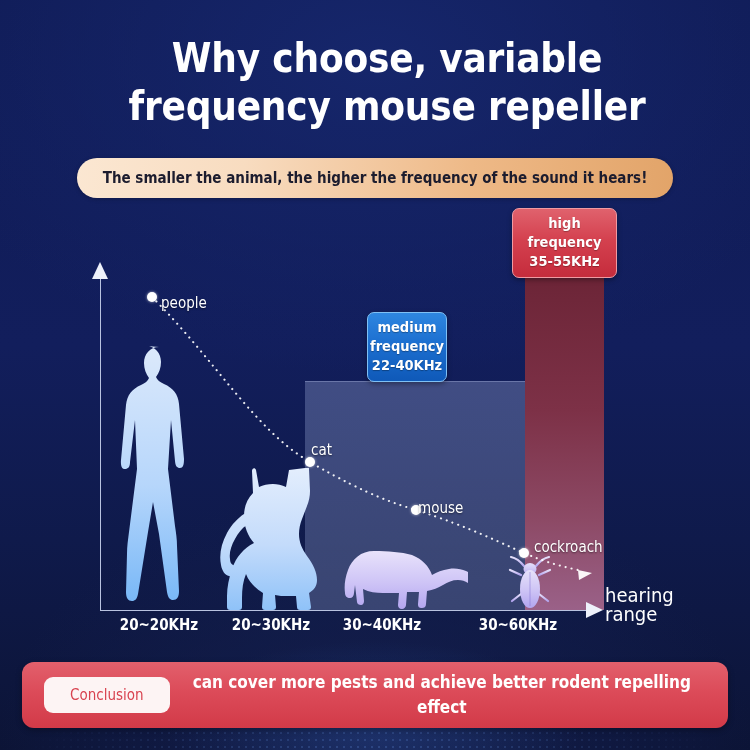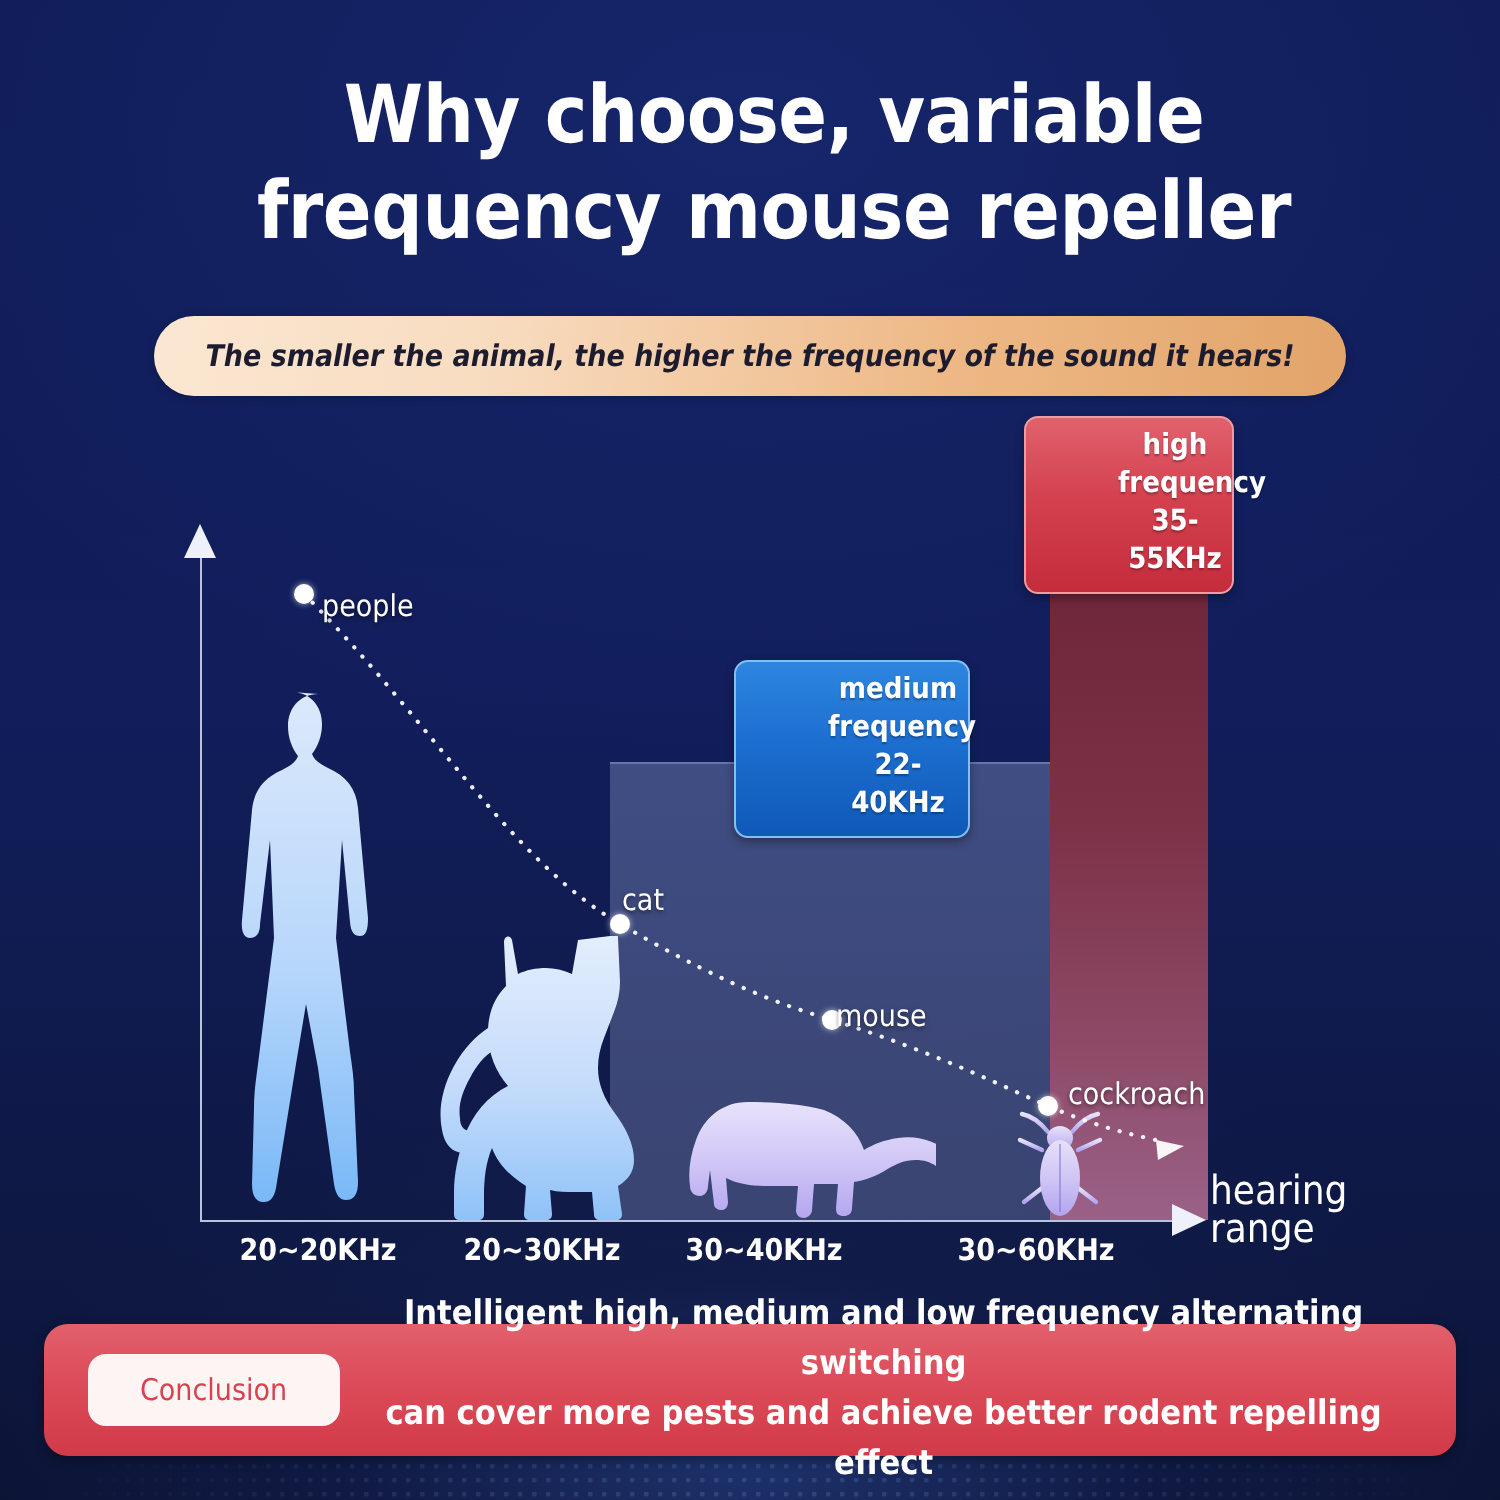--- a/index.html
+++ b/index.html
@@ -53,21 +53,20 @@
     border-radius:20px;
     background:linear-gradient(95deg,#fbe7d2 0%, #f8dcc0 28%, #eeb987 66%, #e2a469 100%);
     box-shadow:0 1px 4px rgba(0,0,0,.25);
     display:flex; align-items:center; justify-content:center;
   }
   #subtitle-pill span {
     color:#1c1c2e; font-size:15px; font-weight:bold;
     font-family:"DejaVu Sans Condensed","Liberation Sans", sans-serif;
     font-stretch:condensed;
     white-space:nowrap;
-    font-style:italic;
   }
 
   
   #chart { position:absolute; left:0; top:0; width:750px; height:660px; }
 
   .bar { position:absolute; }
   #bar-medium {
     left:305px; top:381px; width:220px; height:229px;
     background:linear-gradient(180deg, rgba(156,170,215,.34) 0%, rgba(150,164,210,.30) 100%);
     border-top:1px solid rgba(185,198,236,.38);
@@ -81,30 +80,30 @@
     position:absolute; border-radius:7px;
     text-align:center; color:#fff; font-weight:bold;
     font-size:14.5px; line-height:19px;
     font-family:"DejaVu Sans Condensed","Liberation Sans", sans-serif;
     font-stretch:condensed;
     padding:5px 0 6px;
     box-shadow:0 2px 5px rgba(0,0,0,.35);
     text-shadow:0 1px 1px rgba(0,0,0,.30);
   }
   #badge-medium {
-    left:367px; top:330px; width:118px;
+    left:367px; top:312px; width:80px;
     background:linear-gradient(180deg,#2e86e0 0%, #1c6fd0 45%, #0f59b8 100%);
     border:1px solid #7fc0f5;
   }
   #badge-high {
     left:512px; top:208px; width:105px;
     background:linear-gradient(180deg,#e0626d 0%, #d4414f 45%, #c52c3c 100%);
     border:1px solid #f09aa2;
   }
-  .freq-badge .l { display:block;padding-left:46px; }
+  .freq-badge .l { display:block; }
 
   
   #axis-y { position:absolute; left:100px; top:276px; width:1px; height:335px; background:#b9c3e0; }
   #axis-x { position:absolute; left:100px; top:610px; width:490px; height:1px; background:#b9c3e0; }
   #axis-y-arrow {
     position:absolute; left:92px; top:262px; width:0; height:0;
     border-left:8px solid transparent; border-right:8px solid transparent;
     border-bottom:17px solid #eef1fb;
   }
   #axis-x-arrow {
@@ -293,16 +292,15 @@
 
   <div id="axis-x-label">
     <span class="l">hearing</span>
     <span class="l">range</span>
   </div>
 </div>
 
 <div id="conclusion">
   <div id="conclusion-pill">Conclusion</div>
   <div id="conclusion-text">
-    <span class="l">Intelligent high, medium and low frequency alternating switching</span>
     <span class="l">can cover more pests and achieve better rodent repelling effect</span>
   </div>
 </div>
 
 </body></html>

